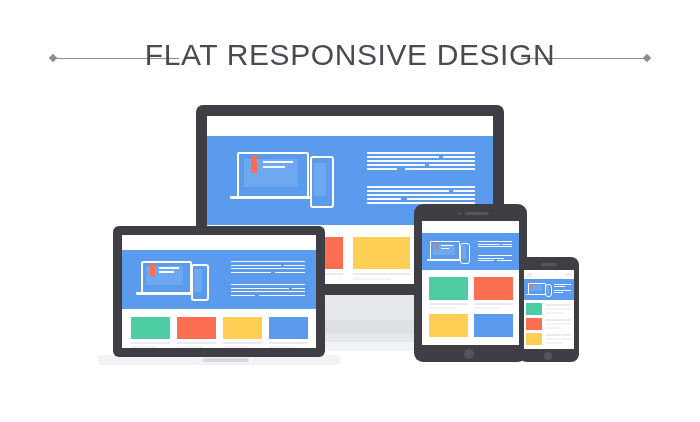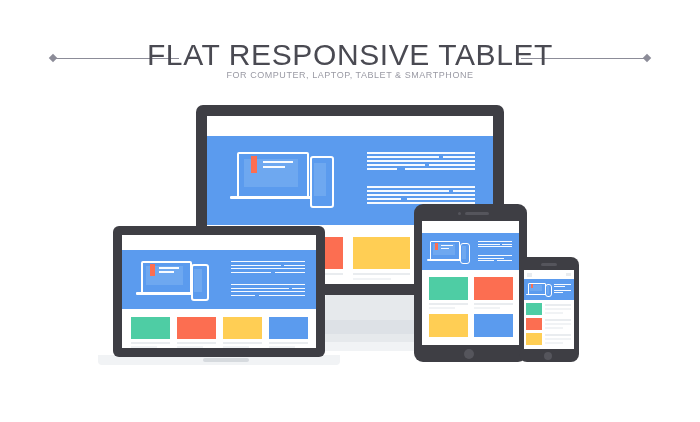--- a/index.html
+++ b/index.html
@@ -104,22 +104,21 @@
 </head>
 <body>
 
 <div id="stage">
 
   <div class="header">
     <div class="ruledot left" style="background: rgb(140, 140, 152);"></div>
     <div class="rule left" style="background: rgb(140, 140, 152);"></div>
     <div class="rule right" style="background: rgb(140, 140, 152);"></div>
     <div class="ruledot right" style="background: rgb(140, 140, 152);"></div>
-    <div class="title" style="color: rgb(74, 74, 82);">FLAT RESPONSIVE TABLET</div>
-    <div class="subtitle" style="color: rgb(154, 154, 164);">FOR COMPUTER, LAPTOP, TABLET &amp; SMARTPHONE</div>
+    <div class="title" style="color: rgb(74, 74, 82);">FLAT RESPONSIVE DESIGN</div>
   </div>
 
   <div id="monitor-stand">
     <div id="monitor-neck"></div>
     <div id="monitor-neck2"></div>
     <div id="monitor-foot"></div>
   </div>
 
   <div id="monitor" class="dev">
     <div class="case" style="background: rgb(62, 62, 68);"></div>

